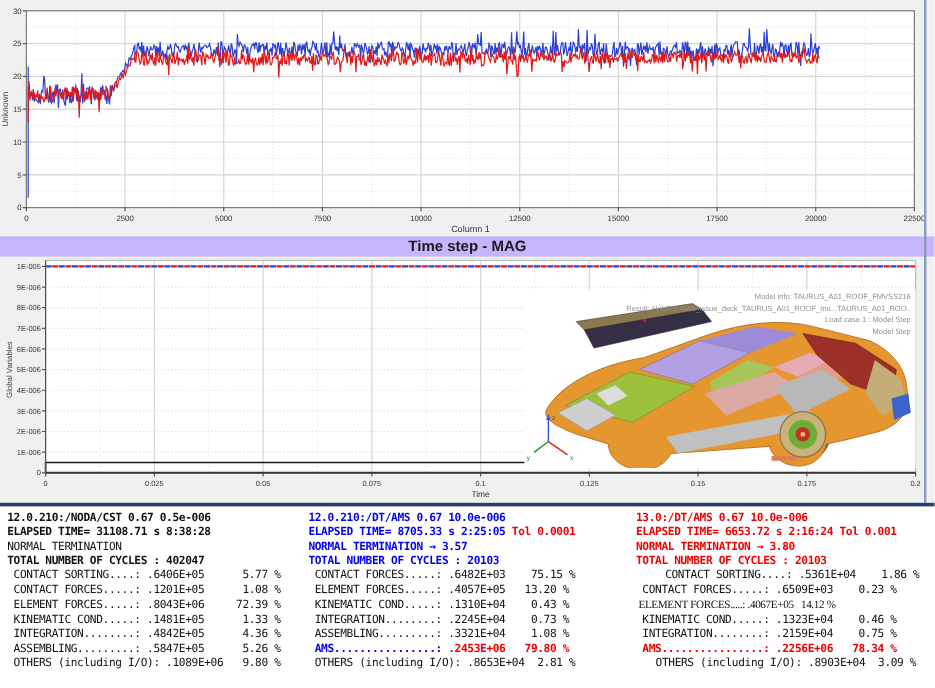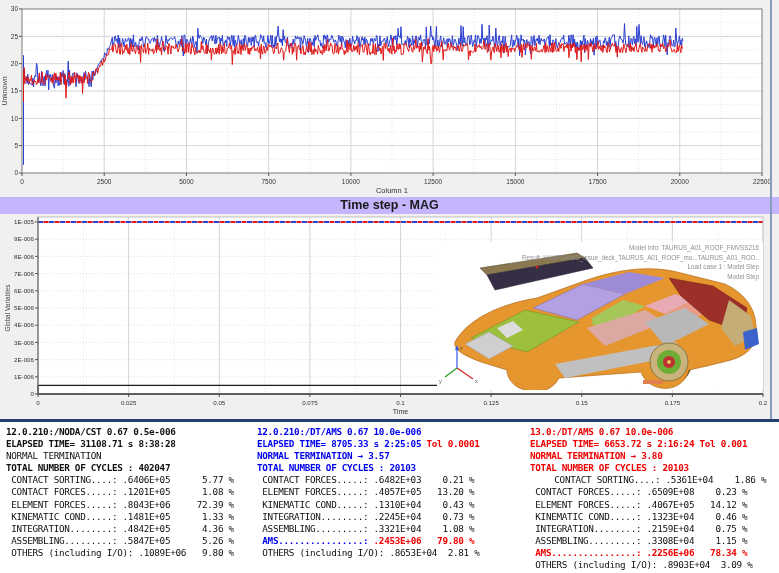--- a/index.html
+++ b/index.html
@@ -258,36 +258,35 @@
         <div class="stat-line"><span> KINEMATIC COND.....: .1481E+05      1.33 %</span></div>
         <div class="stat-line"><span> INTEGRATION........: .4842E+05      4.36 %</span></div>
         <div class="stat-line"><span> ASSEMBLING.........: .5847E+05      5.26 %</span></div>
         <div class="stat-line"><span> OTHERS (including I/O): .1089E+06   9.80 %</span></div>
       </div>
       <div class="stat-col" id="col-2" style="color: rgb(0, 0, 240);">
         <div class="stat-line b"><span>12.0.210:/DT/AMS 0.67 10.0e-006</span></div>
         <div class="stat-line b"><span>ELAPSED TIME= 8705.33 s 2:25:05 </span><span style="color: rgb(240, 0, 0);">Tol 0.0001</span></div>
         <div class="stat-line b"><span>NORMAL TERMINATION → 3.57</span></div>
         <div class="stat-line b"><span>TOTAL NUMBER OF CYCLES : 20103</span></div>
-        <div class="stat-line"><span style="color: rgb(16, 16, 16);"> CONTACT FORCES.....: .6482E+03    0.21 %</span></div>
+        <div class="stat-line"><span style="color: rgb(16, 16, 16);"> CONTACT FORCES.....: .6482E+03    75.15 %</span></div>
         <div class="stat-line"><span style="color: rgb(16, 16, 16);"> ELEMENT FORCES.....: .4057E+05   13.20 %</span></div>
         <div class="stat-line"><span style="color: rgb(16, 16, 16);"> KINEMATIC COND.....: .1310E+04    0.43 %</span></div>
         <div class="stat-line"><span style="color: rgb(16, 16, 16);"> INTEGRATION........: .2245E+04    0.73 %</span></div>
         <div class="stat-line"><span style="color: rgb(16, 16, 16);"> ASSEMBLING.........: .3321E+04    1.08 %</span></div>
         <div class="stat-line b"><span> AMS................: </span><span style="color: rgb(240, 0, 0);">.2453E+06   79.80 %</span></div>
         <div class="stat-line"><span style="color: rgb(16, 16, 16);"> OTHERS (including I/O): .8653E+04  2.81 %</span></div>
       </div>
       <div class="stat-col" id="col-3" style="color: rgb(240, 0, 0);">
         <div class="stat-line b"><span>13.0:/DT/AMS 0.67 10.0e-006</span></div>
         <div class="stat-line b"><span>ELAPSED TIME= 6653.72 s 2:16:24 Tol 0.001</span></div>
         <div class="stat-line b"><span>NORMAL TERMINATION → 3.80</span></div>
         <div class="stat-line b"><span>TOTAL NUMBER OF CYCLES : 20103</span></div>
         <div class="stat-line"><span style="color: rgb(16, 16, 16); margin-left: 19px;"> CONTACT SORTING....: .5361E+04    1.86 %</span></div>
-        <div class="stat-line"><span style="color: rgb(16, 16, 16);"> CONTACT FORCES.....: .6509E+08    0.23 %</span></div>
-        <div class="stat-line"><span style="color: rgb(16, 16, 16);"> ELEMENT FORCES.....: .4067E+05   14.12 %</span></div>
+        <div class="stat-line"><span style="color: rgb(16, 16, 16);"> CONTACT FORCES.....: .6509E+03    0.23 %</span></div>
+        <div class="stat-line"><span style="color: rgb(16, 16, 16); font-family: Liberation Serif, serif;"> ELEMENT FORCES.....: .4067E+05   14.12 %</span></div>
         <div class="stat-line"><span style="color: rgb(16, 16, 16); text-align: right;"> KINEMATIC COND.....: .1323E+04    0.46 %</span></div>
         <div class="stat-line"><span style="color: rgb(16, 16, 16);"> INTEGRATION........: .2159E+04    0.75 %</span></div>
-        <div class="stat-line"><span style="color: rgb(16, 16, 16);"> ASSEMBLING.........: .3308E+04    1.15 %</span></div>
         <div class="stat-line b"><span> AMS................: .2256E+06   78.34 %</span></div>
-        <div class="stat-line"><span style="color: rgb(16, 16, 16);"> OTHERS (including I/O): .8903E+04  3.09 %</span></div>
+        <div class="stat-line"><span style="color: rgb(16, 16, 16); margin-left: 11px;"> OTHERS (including I/O): .8903E+04  3.09 %</span></div>
       </div>
     </div>
 </div>
 
 </body></html>

